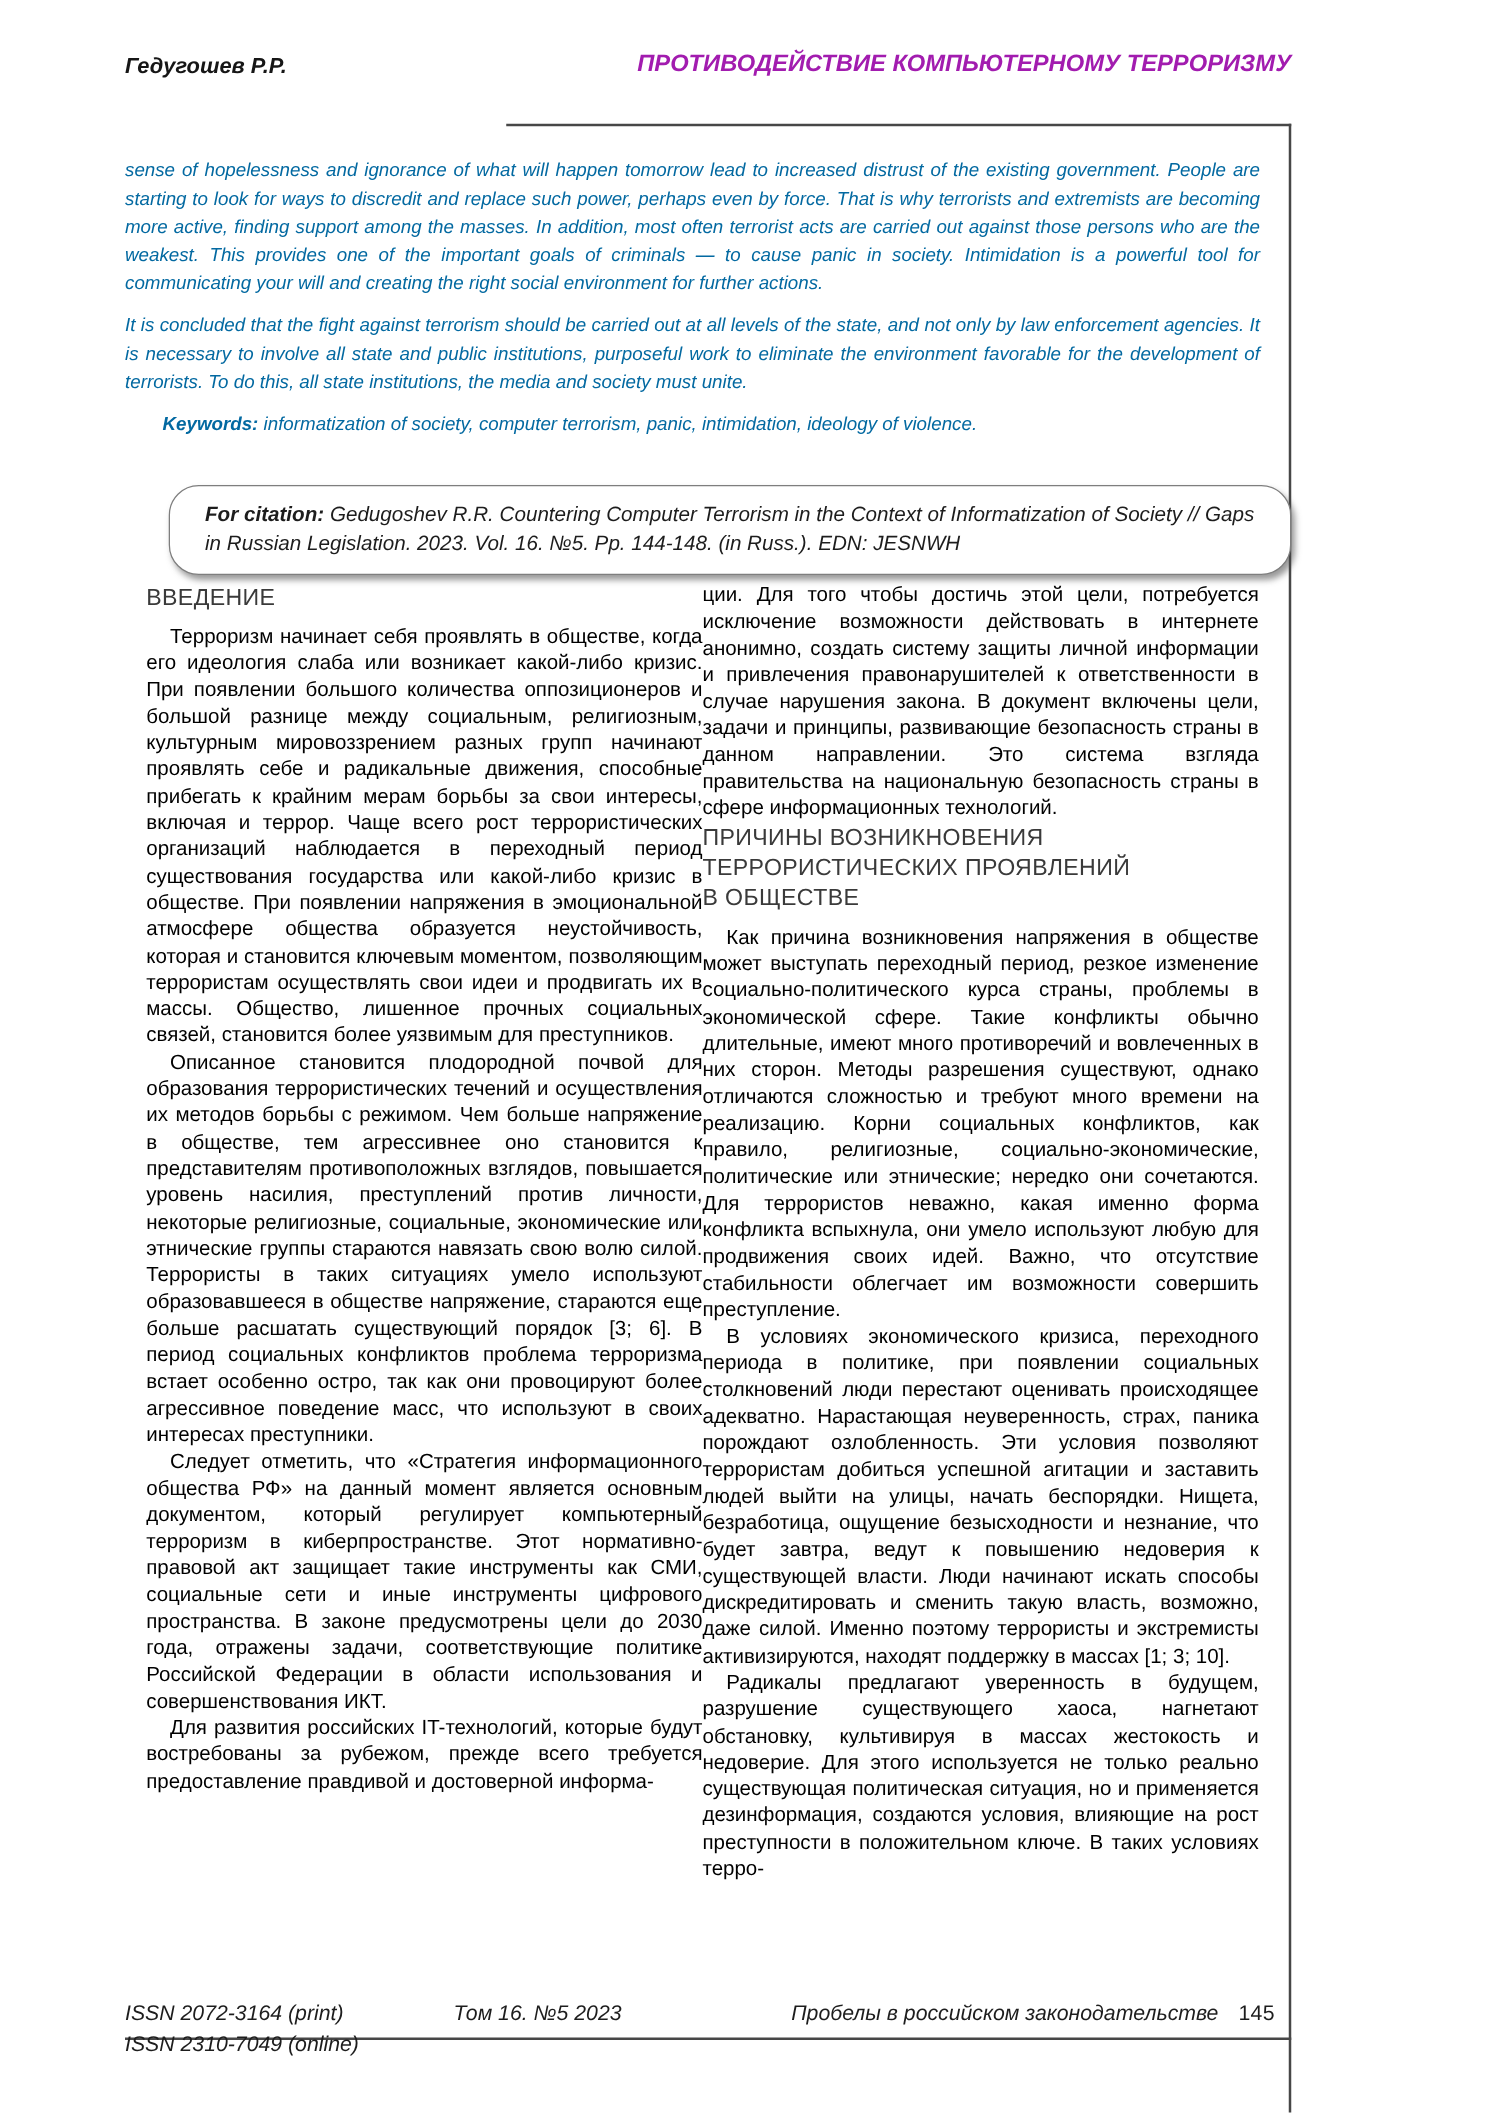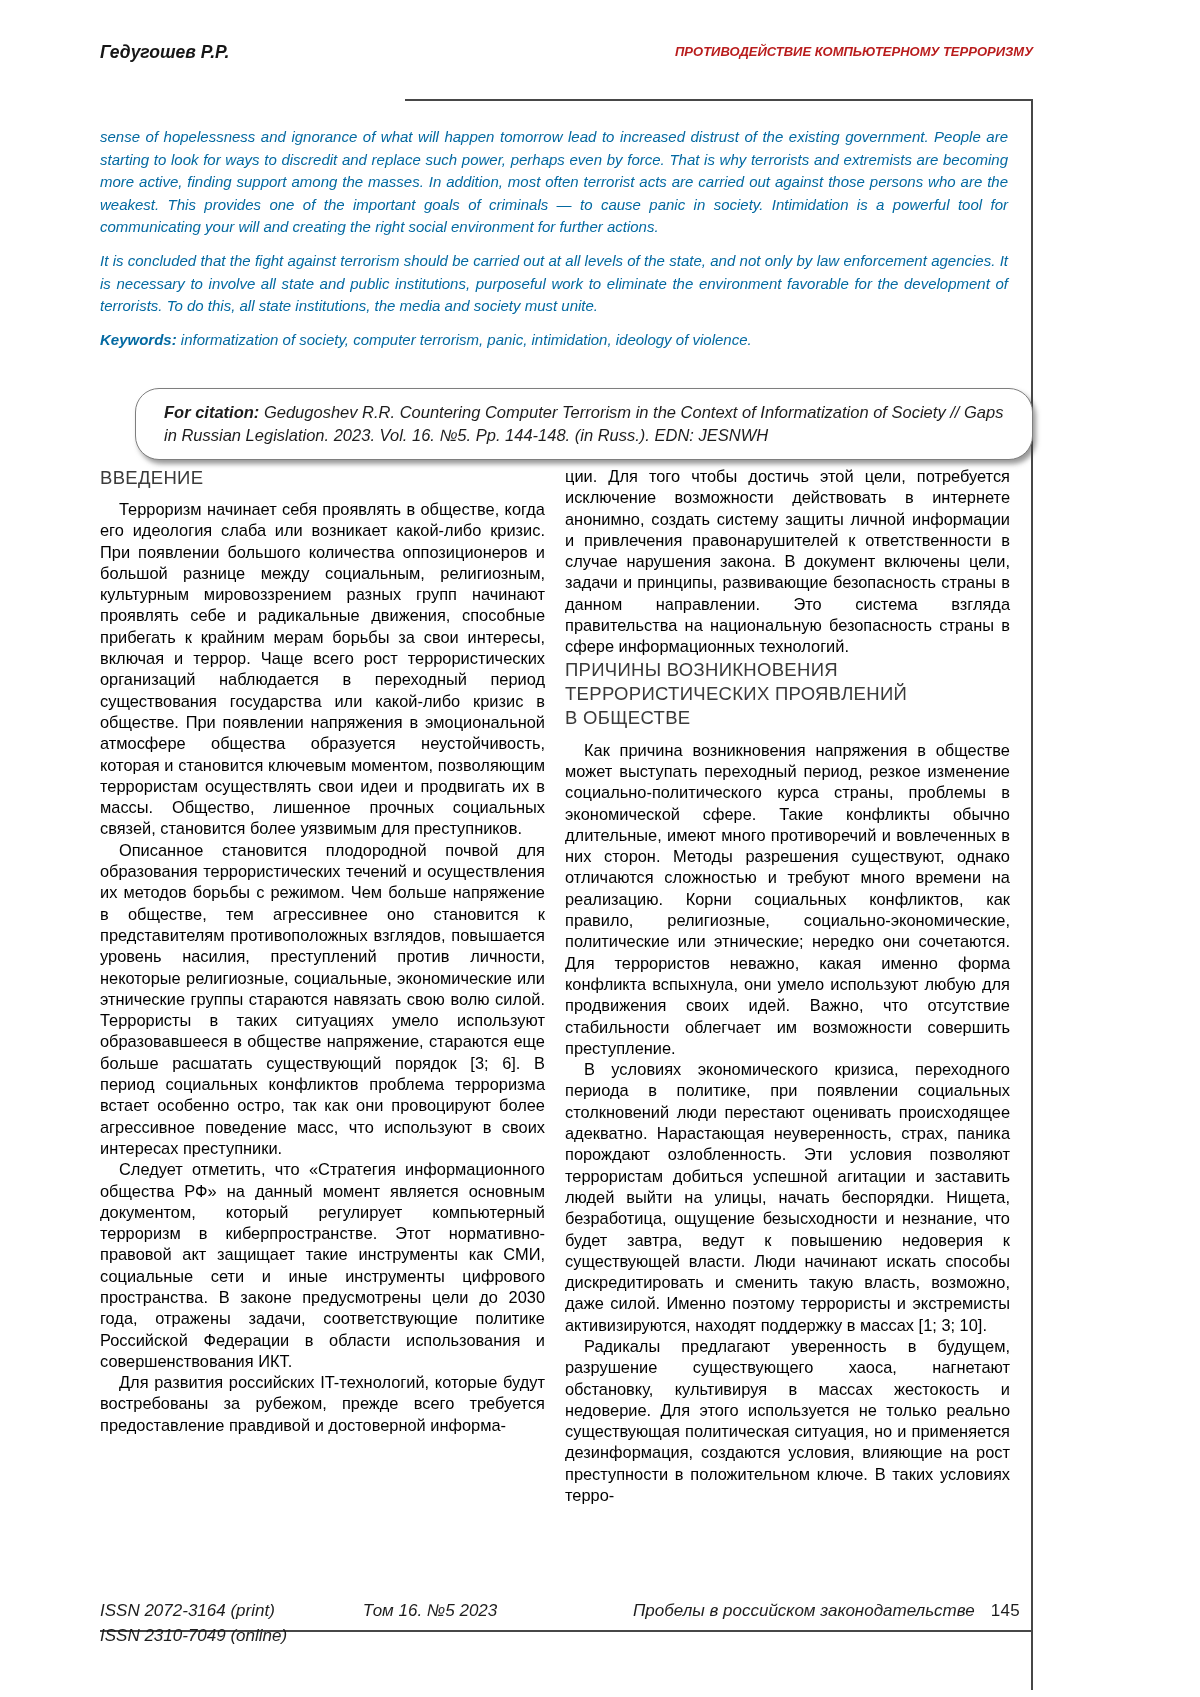--- a/index.html
+++ b/index.html
@@ -23,22 +23,22 @@
     align-items: flex-start;
   }
   .author {
     font-weight: bold; font-style: italic;
     font-size: 17.5px; line-height: 24px;
     white-space: nowrap;
     color: #161616;
   }
   .running-title {
     font-weight: bold; font-style: italic;
-    font-size: 13px; line-height: 24px;
-    color: #b91c1c;
+    font-size: 19px; line-height: 24px;
+    color: #a21caf;
   }
   .header-rule {
     position: absolute;
     top: 99px; left: 405px; width: 628px; height: 2px;
     background: #474747;
   }
   .vertical-rule {
     position: absolute;
     top: 99px; left: 1031px; width: 2px; height: 1591px;
     background: #474747;
@@ -47,44 +47,43 @@
   
   .abstract {
     position: absolute;
     top: 126px; left: 100px; width: 908px;
     font-style: italic;
     font-size: 15px; line-height: 22.6px;
     text-align: justify;
     color: #0369a1;
   }
   .abstract p + p { margin-top: 11px; }
-  .keywords { margin-top: 19px; text-align: left; }
+  .keywords { margin-top: 19px; text-align: left; margin-left: 30px; }
   .bold { font-weight: bold; }
 
   
   .citation-box {
     position: absolute;
     top: 388px; left: 103px; width: 898px;
     border: 1.5px solid #7e7e7e;
     border-radius: 24px;
     box-shadow: 3px 4px 5px rgba(70,70,70,0.55);
     background: #ffffff;
     padding: 12px 26px 13px 28px;
     font-style: italic;
     font-size: 16.5px; line-height: 22.5px;
     color: #1d1d1d;
     margin-left: 32px;
   }
 
   
   .columns {
     position: absolute;
-    top: 466px; left: 100px; width: 910px;
+    top: 466px; left: 117px; width: 910px;
     display: flex;
-    gap: 20px;
   }
   .col { width: 445px; }
   .section-heading {
     font-weight: normal;
     font-size: 18.5px; line-height: 24px;
     letter-spacing: 0.3px;
     color: #3a3a3a;
     margin: 0 0 9px 0;
   }
   .col p {

